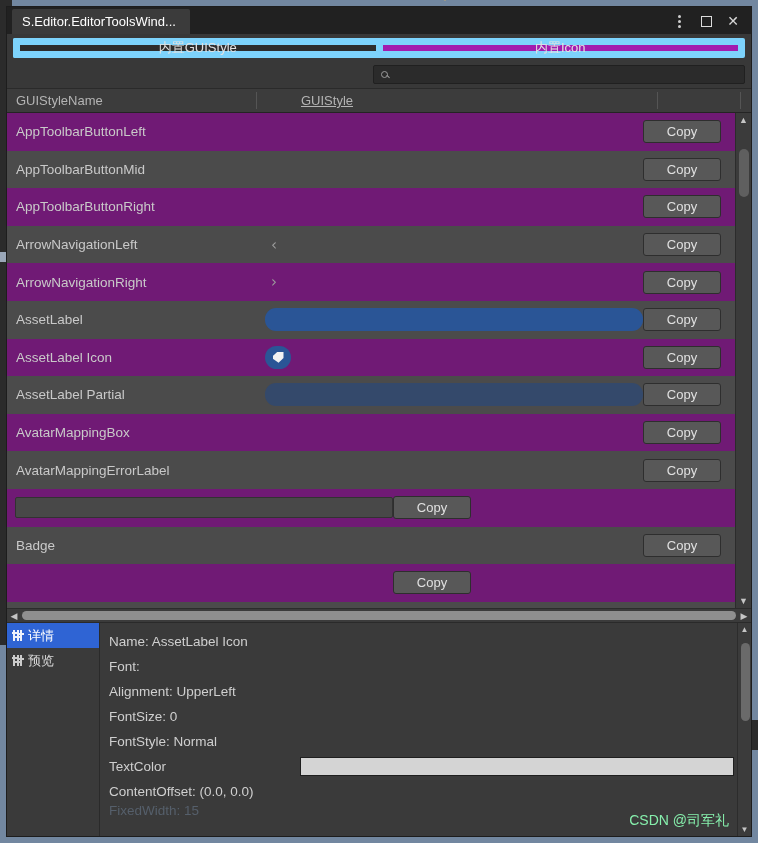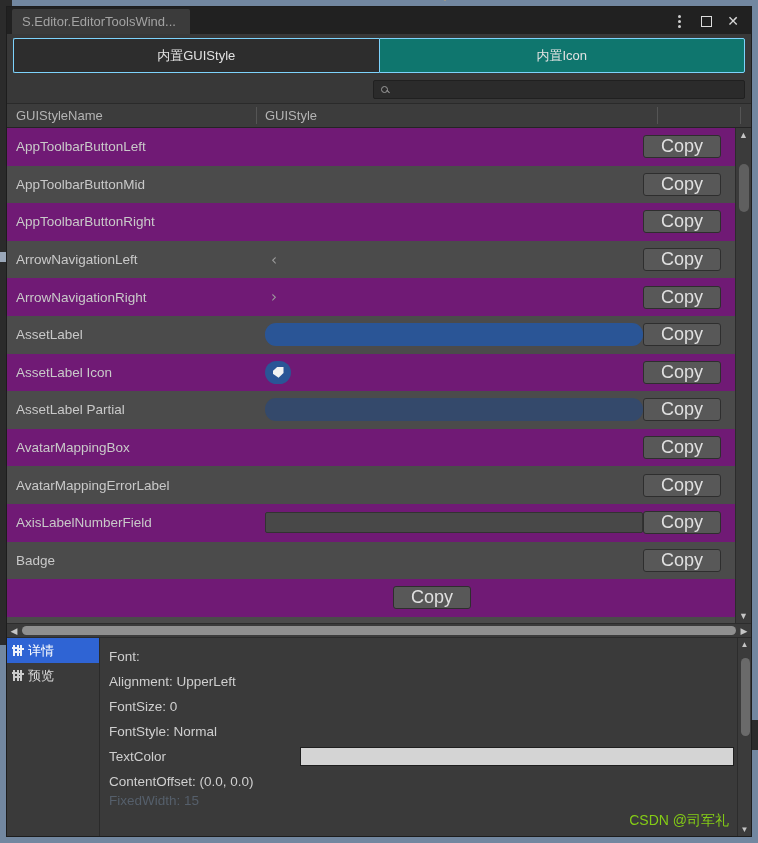--- a/index.html
+++ b/index.html
@@ -29,74 +29,74 @@
     display: flex; flex-direction: column;
   }
 
   
   .titlebar {
     height: 27px; background: #212121; position: relative;
     display: flex; align-items: flex-end; flex: 0 0 27px;
   }
   .tabchip {
     height: 25px; margin-left: 5px; padding: 0 14px 0 10px;
-    background: #3b3b3b; color: #a3a3a3; font-size: 13px;
+    background: #3b3b3b; color: #ffffff; font-size: 13px;
     display: flex; align-items: center; border-radius: 2px 2px 0 0;
     max-width: 230px; white-space: nowrap; overflow: hidden;
   }
   .win-ctrls { position:absolute; right: 6px; top: 3px; display: flex; align-items: center; gap: 3px; }
   .wc { width: 24px; height: 22px; display:flex; align-items:center; justify-content:center;
         color:#d8d8d8; font-size: 14px; }
   .wc .dots { display:flex; flex-direction:column; gap:2px; }
   .wc .dots i { width:3px; height:3px; background:#cfcfcf; border-radius:50%; display:block; }
   .wc .sq { width:11px; height:11px; border:1.6px solid #dcdcdc; }
 
   
   .modebar { display:flex; padding: 4px 6px 3px 6px; flex: 0 0 auto; background:#383838; }
   .modetab {
-    flex:1; height: 35px; display:flex; align-items:center; justify-content:center;
-    font-size: 13px; color: #e2e2e2; border:1px solid #7dd3fc;
+    flex:1; height: 20px; display:flex; align-items:center; justify-content:center;
+    font-size: 13px; color: #e2e2e2; border:7px solid #7dd3fc;
   }
   .modetab.sel    { background:#2d2d2d; border-right:none; border-radius:2px 0 0 2px; }
-  .modetab.unsel  { background:#0f766e; border-radius:0 2px 2px 0; }
+  .modetab.unsel  { background:#a21caf; border-radius:0 2px 2px 0; }
 
   
   .searchbar { height: 27px; display:flex; align-items:center; justify-content:flex-end;
                padding: 0 6px; background:#383838; flex:0 0 27px; }
   .searchbox {
     width: 372px; height: 19px; background:#2b2b2b; border:1px solid #202020; border-radius:2px;
     display:flex; align-items:center; padding-left:7px; gap:5px;
   }
   .mag { width:7px; height:7px; border:1.4px solid #9a9a9a; border-radius:50%; position:relative; flex:none; }
   .mag::after { content:""; position:absolute; width:4px; height:1.4px; background:#9a9a9a;
                 right:-3px; bottom:-0.5px; transform:rotate(45deg); }
   .searchbox input { flex:1; background:transparent; border:none; outline:none;
                      color:#c8c8c8; font-size:12px; font-family:inherit; }
 
   
   .colhead { height: 25px; background:#3c3c3c; border-top:1px solid #2a2a2a;
              border-bottom:1px solid #242424; display:flex; align-items:center;
-             position:relative; flex:0 0 25px; color:#b4b4b4; font-size:13px; }
+             position:relative; flex:0 0 25px; color:#b4b4b4; font-size:13px;gap:36px; }
   .colhead .c1 { width:249px; padding-left:9px; }
-  .colhead .c2 { width:401px; padding-left:9px; }
+  .colhead .c2 { width:401px; padding-left:9px;text-decoration:underline; }
   .colhead .sep { position:absolute; top:3px; bottom:3px; width:1px; background:#555; }
 
   
   .listwrap { position:relative; flex: 0 0 509px; background:#383838; overflow:hidden; }
   .rows { position:absolute; left:0; top:0; right:16px; bottom:14px; overflow:hidden; }
   .row { height:37.6px; display:flex; align-items:center; position:relative; }
   .row.odd  { background:#701a75; }
   .row.even { background:#4b4b4b; }
   .row .name { width:250px; padding-left:9px; color:#c9c9c9; font-size:13.5px; white-space:nowrap; }
   .row .preview { width:386px; display:flex; align-items:center; height:100%; }
   .row .copycell { flex:1; display:flex; align-items:center; justify-content:flex-start; }
 
   .copybtn {
     width: 78px; height: 23px; background:#585858; border:1px solid #2e2e2e; border-radius:3px;
-    color:#e0e0e0; font-size:18px; display:flex; align-items:center; justify-content:center;
+    color:#e0e0e0; font-size:13px; display:flex; align-items:center; justify-content:center;
   }
 
   .pv-chev { color:#9d9d9d; font-size:15px; padding-left:14px; font-family:"DejaVu Sans", sans-serif; }
   .pv-pill { width:386px; height:23px; border-radius:11px; margin-left:8px; }
   .pv-pill.bright { background:#2a5596; }
   .pv-pill.dim    { background:#34496b; }
   .pv-tagicon { width:26px; height:23px; margin-left:8px; background:#2a5596;
                 border-radius:12px; display:flex; align-items:center; justify-content:center; }
   .pv-tagicon .glyph { width:11px; height:11px; background:#f2f2f2;
       clip-path: polygon(0% 40%, 45% 0%, 100% 0%, 100% 55%, 55% 100%, 0% 60%);
@@ -137,21 +137,21 @@
   .dline .swatch { position:absolute; left:200px; width:434px; height:19px;
                    background:#d4d4d4; border:1px solid #1f1f1f; }
   .dline.clipped { color:#555f6b; height:12px; overflow:hidden; }
   .dscroll { position:absolute; right:0; top:0; bottom:0; width:14px; background:#3b3b3b;
              border-left:1px solid #2c2c2c; }
   .dscroll .arw { position:absolute; left:0; right:0; height:13px; display:flex;
                   align-items:center; justify-content:center; color:#c5c5c5; font-size:8px; }
   .dscroll .arw.up { top:0; } .dscroll .arw.dn { bottom:0; }
   .dscroll .thumb { position:absolute; left:3px; width:9px; top:20px; height:78px;
                     background:#6a6a6a; border-radius:5px; }
-  .watermark { position:absolute; right:22px; bottom:6px; color:#84cc16; font-size:14px; }
+  .watermark { position:absolute; right:22px; bottom:6px; color:#86efac; font-size:14px; }
 </style>
 </head>
 <body>
 
 <div id="backdrop">
   <div class="diag"></div>
   <div class="strip-dark-left"></div>
   <div class="nub"></div>
   <div class="strip-blue-left"></div>
   <div class="edge-right"></div>
@@ -283,21 +283,20 @@
           </div>
         </div>
         <div class="row even">
           <div class="name">AvatarMappingErrorLabel</div>
           <div class="preview"></div>
           <div class="copycell">
             <div class="copybtn">Copy</div>
           </div>
         </div>
         <div class="row odd">
-          <div class="name">AxisLabelNumberField</div>
           <div class="preview">
             <div class="pv-field"></div>
           </div>
           <div class="copycell">
             <div class="copybtn">Copy</div>
           </div>
         </div>
         <div class="row even">
           <div class="name">Badge</div>
           <div class="preview"></div>
@@ -343,20 +342,21 @@
         <span class="sliders">
             <i></i>
             <i></i>
             <i></i>
           </span>
         <span>预览</span>
       </div>
     </div>
 
     <div class="dbody">
+      <div class="dline">Name: AssetLabel Icon</div>
       <div class="dline">Font:</div>
       <div class="dline">Alignment: UpperLeft</div>
       <div class="dline">FontSize: 0</div>
       <div class="dline">FontStyle: Normal</div>
       <div class="dline">
         <span>TextColor</span>
         <span class="swatch"></span>
       </div>
       <div class="dline">ContentOffset: (0.0, 0.0)</div>
       <div class="dline clipped">FixedWidth: 15</div>

